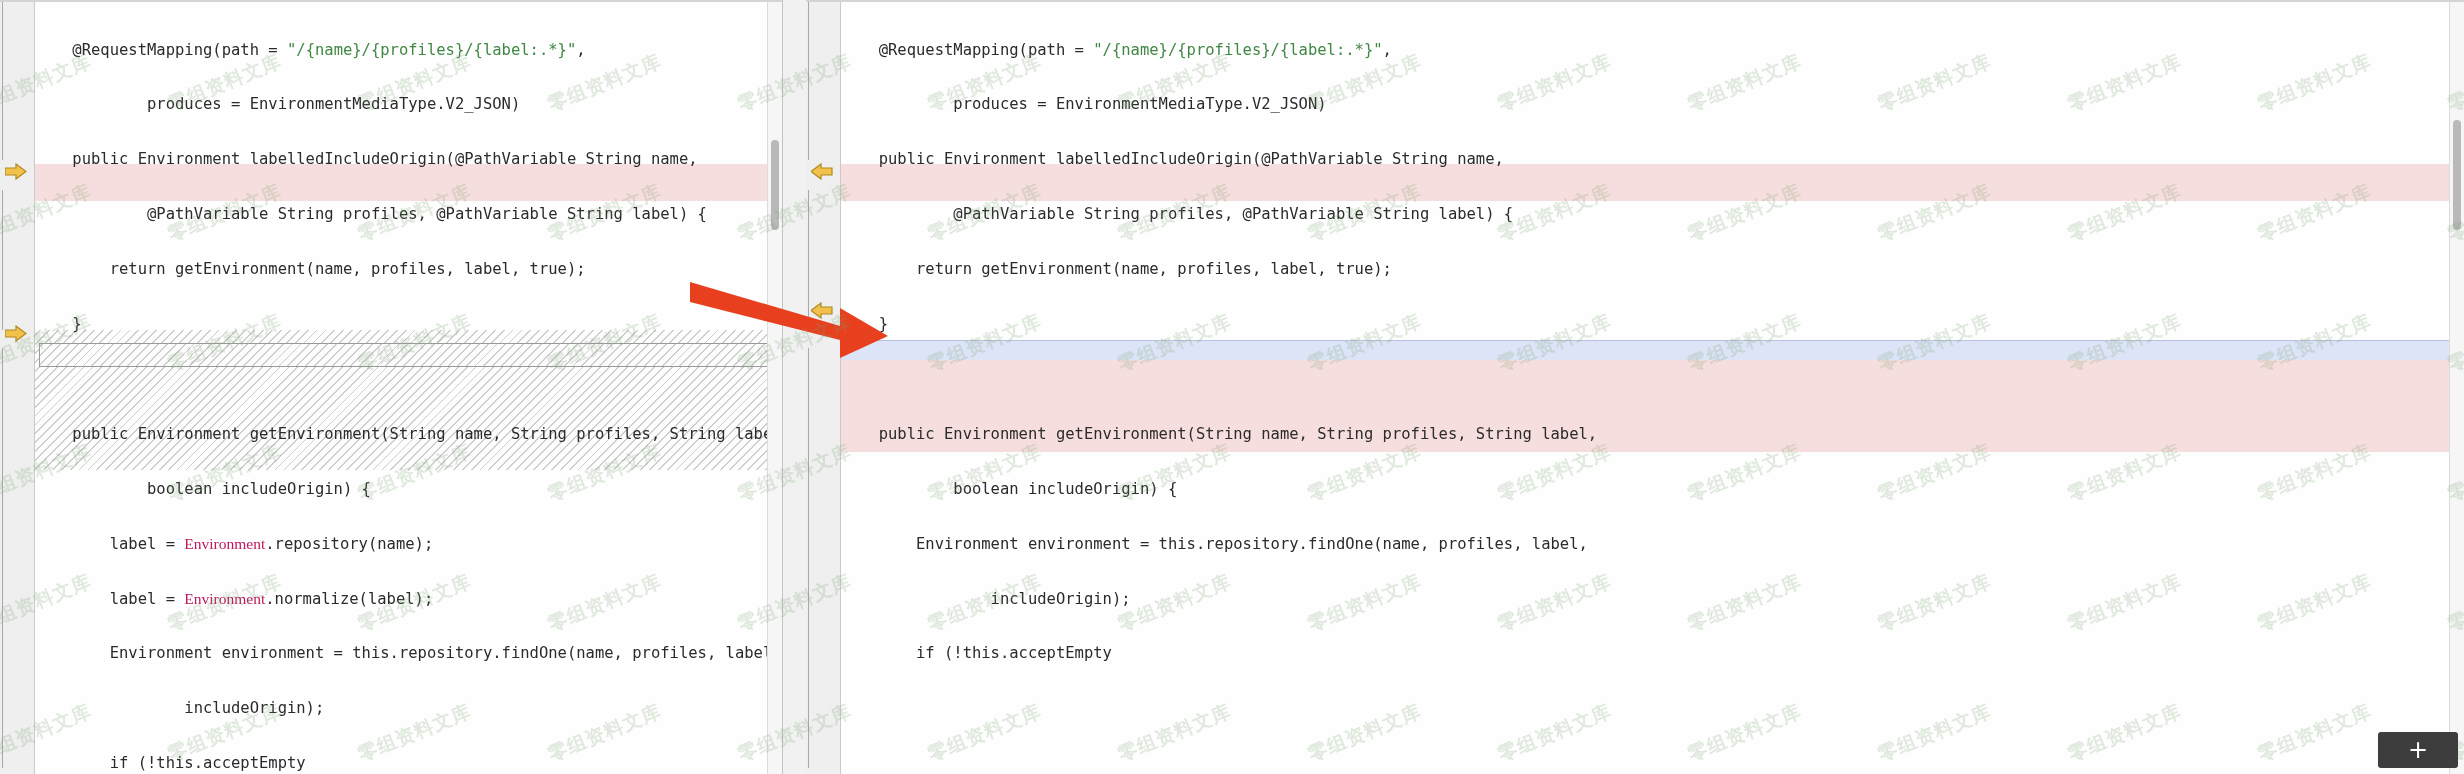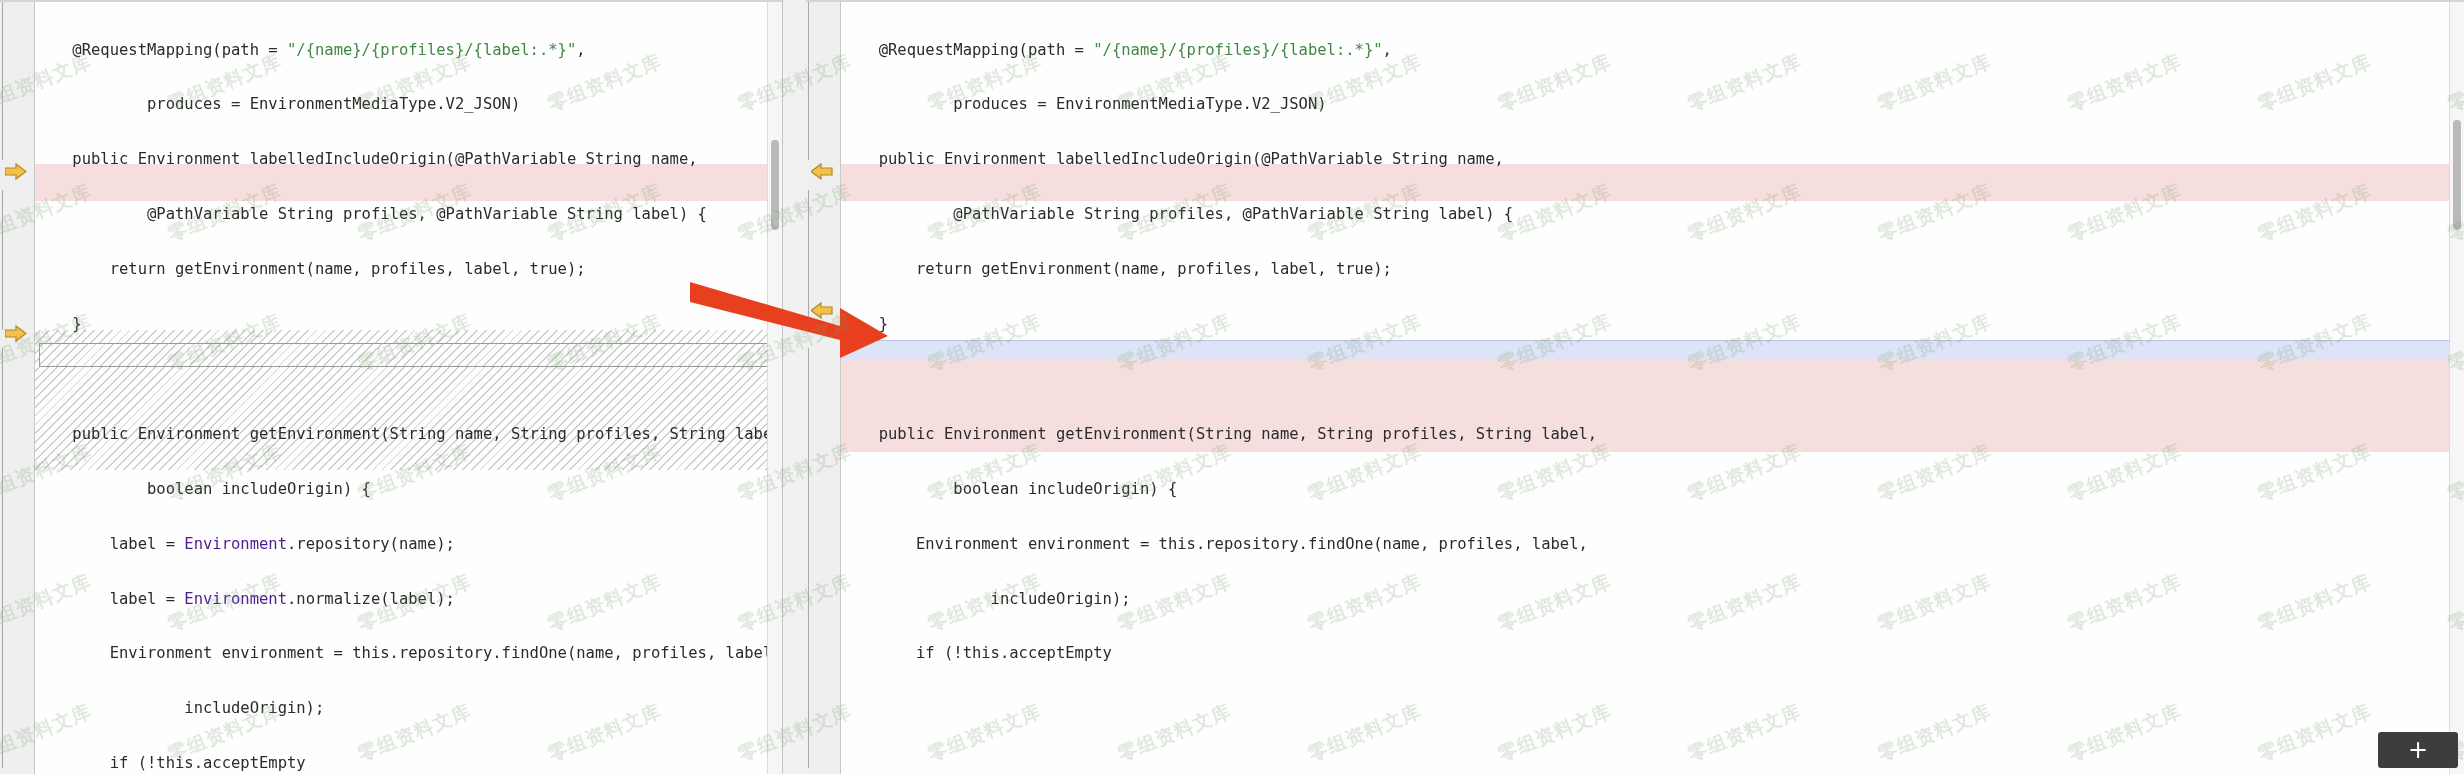--- a/index.html
+++ b/index.html
@@ -79,21 +79,21 @@
     background-image:repeating-linear-gradient(
       -45deg,
       rgba(0,0,0,0) 0px, rgba(0,0,0,0) 5px,
       rgba(130,130,130,0.38) 5px, rgba(130,130,130,0.38) 6.3px);
     background-color:#fcfcfc;
     z-index:1;
   }
 
   
   .s-str{color:#418844;}
-  .s-err{color:#4c1d95;}
+  .s-err{color:#be185d;font-family:Liberation Serif, serif;}
   .s-plain{color:#2b2b2b;}
 
   
   .divider{
     width:0;flex:0 0 0;position:relative;
   }
   .divider-strip{
     position:absolute;top:0;bottom:0;left:0;width:24px;
     background:#f1f1f1;border-left:1px solid #c4c4c4;border-right:1px solid #c4c4c4;
   }

